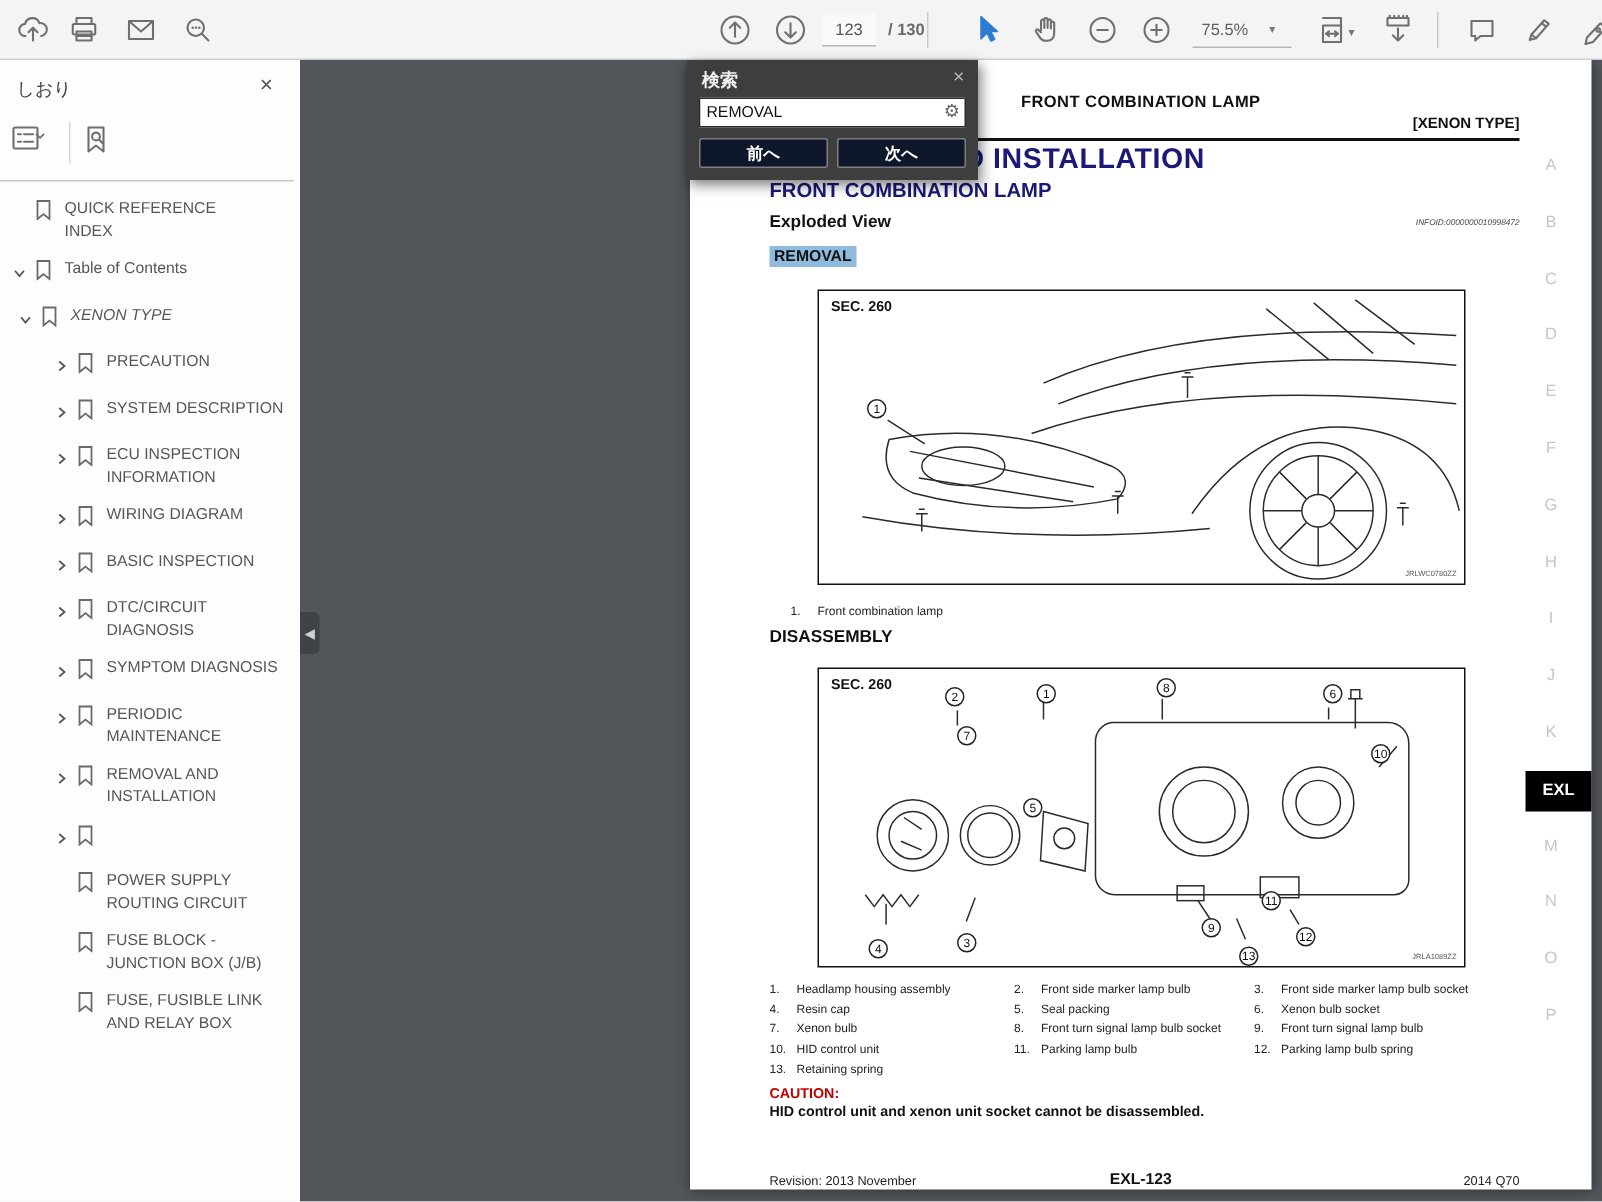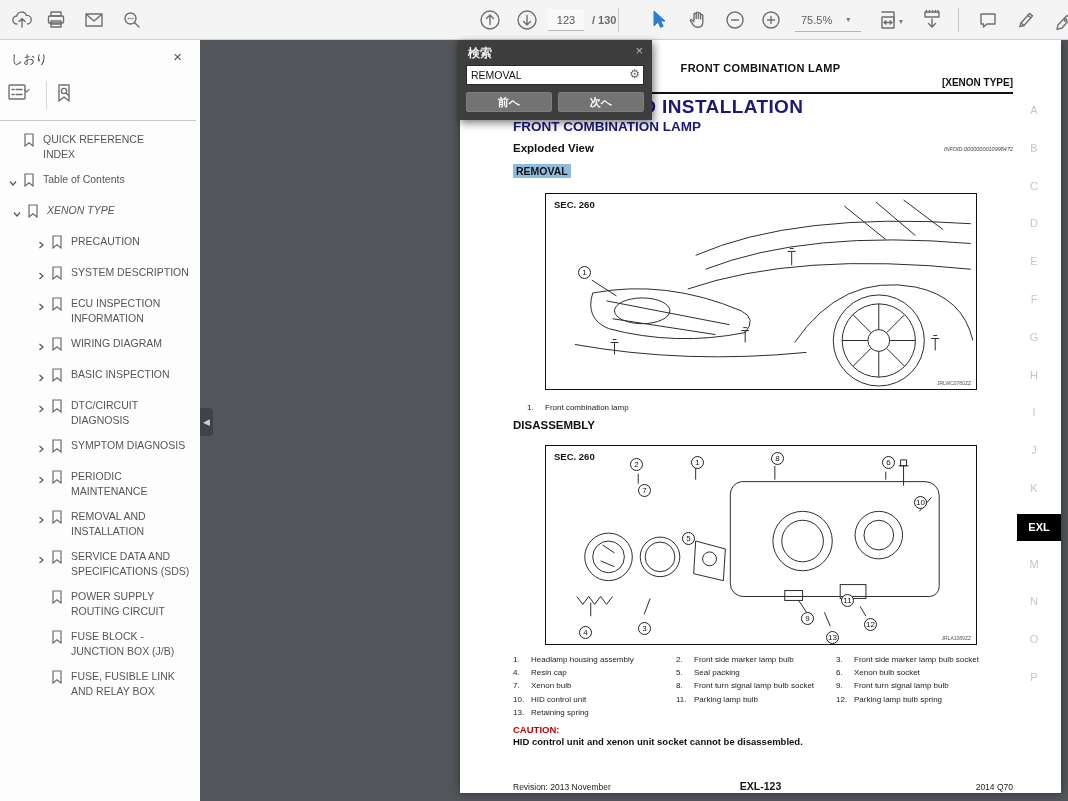--- a/index.html
+++ b/index.html
@@ -97,21 +97,21 @@
   
   #search-dialog { position:absolute; left:458px; top:40px; width:194px; height:80px;
     background:#3e3e3e; box-shadow:2px 3px 8px rgba(0,0,0,.5); z-index:40; }
   #sd-title { position:absolute; left:10px; top:5px; font-size:12px; font-weight:bold; color:#f2f2f2; }
   #sd-close { position:absolute; right:9px; top:3px; font-size:13px; color:#b9b9b9; cursor:pointer; }
   #sd-input-wrap { position:absolute; left:8px; top:25px; width:178px; height:20px; background:#fff;
     border:1px solid #2a2a2a; }
   #sd-input { position:absolute; left:0; top:0; width:158px; height:18px; border:none;
     font-size:10.5px; padding-left:4px; color:#111; font-family:"Liberation Sans",sans-serif; }
   #sd-gear { position:absolute; right:3px; top:1px; font-size:12px; color:#666; cursor:pointer; }
-  .sd-btn { position:absolute; top:52px; width:86px; height:20px; background:#737373;
+  .sd-btn { position:absolute; top:52px; width:86px; height:20px; background:#0f172a;
     border:1px solid #7e7e7e; border-radius:2px; color:#fff; font-weight:bold; font-size:11px;
     display:flex; align-items:center; justify-content:center; cursor:pointer; }
   #sd-prev { left:8px; }
   #sd-next { left:100px; }
 
   svg .ln { fill:none; stroke:#2a2a2a; stroke-width:1; }
   svg .ic { fill:none; stroke:#6f6f6f; stroke-width:1.4; stroke-linecap:round; stroke-linejoin:round; }
 </style>
 </head>
 <body>
@@ -359,21 +359,20 @@
             </svg></span>
           <span class="bm-label">REMOVAL AND INSTALLATION</span>
         </div>
         <div class="bm-item lvl2">
           <span class="bm-chev"><svg width="10" height="10" viewBox="0 0 10 10">
               <polyline points="3.5,2 7,5 3.5,8" fill="none" stroke="#555" stroke-width="1.2"></polyline>
             </svg></span>
           <span class="bm-ic"><svg width="12" height="14" viewBox="0 0 12 14">
               <path d="M2 1h8v12l-4-3.3L2 13z" fill="none" stroke="#6a6a6a" stroke-width="1.2"></path>
             </svg></span>
-          <span class="bm-label">SERVICE DATA AND SPECIFICATIONS (SDS)</span>
         </div>
         <div class="bm-item lvl2">
           <span class="bm-chev"></span>
           <span class="bm-ic"><svg width="12" height="14" viewBox="0 0 12 14">
               <path d="M2 1h8v12l-4-3.3L2 13z" fill="none" stroke="#6a6a6a" stroke-width="1.2"></path>
             </svg></span>
           <span class="bm-label">POWER SUPPLY ROUTING CIRCUIT</span>
         </div>
         <div class="bm-item lvl2">
           <span class="bm-chev"></span>

